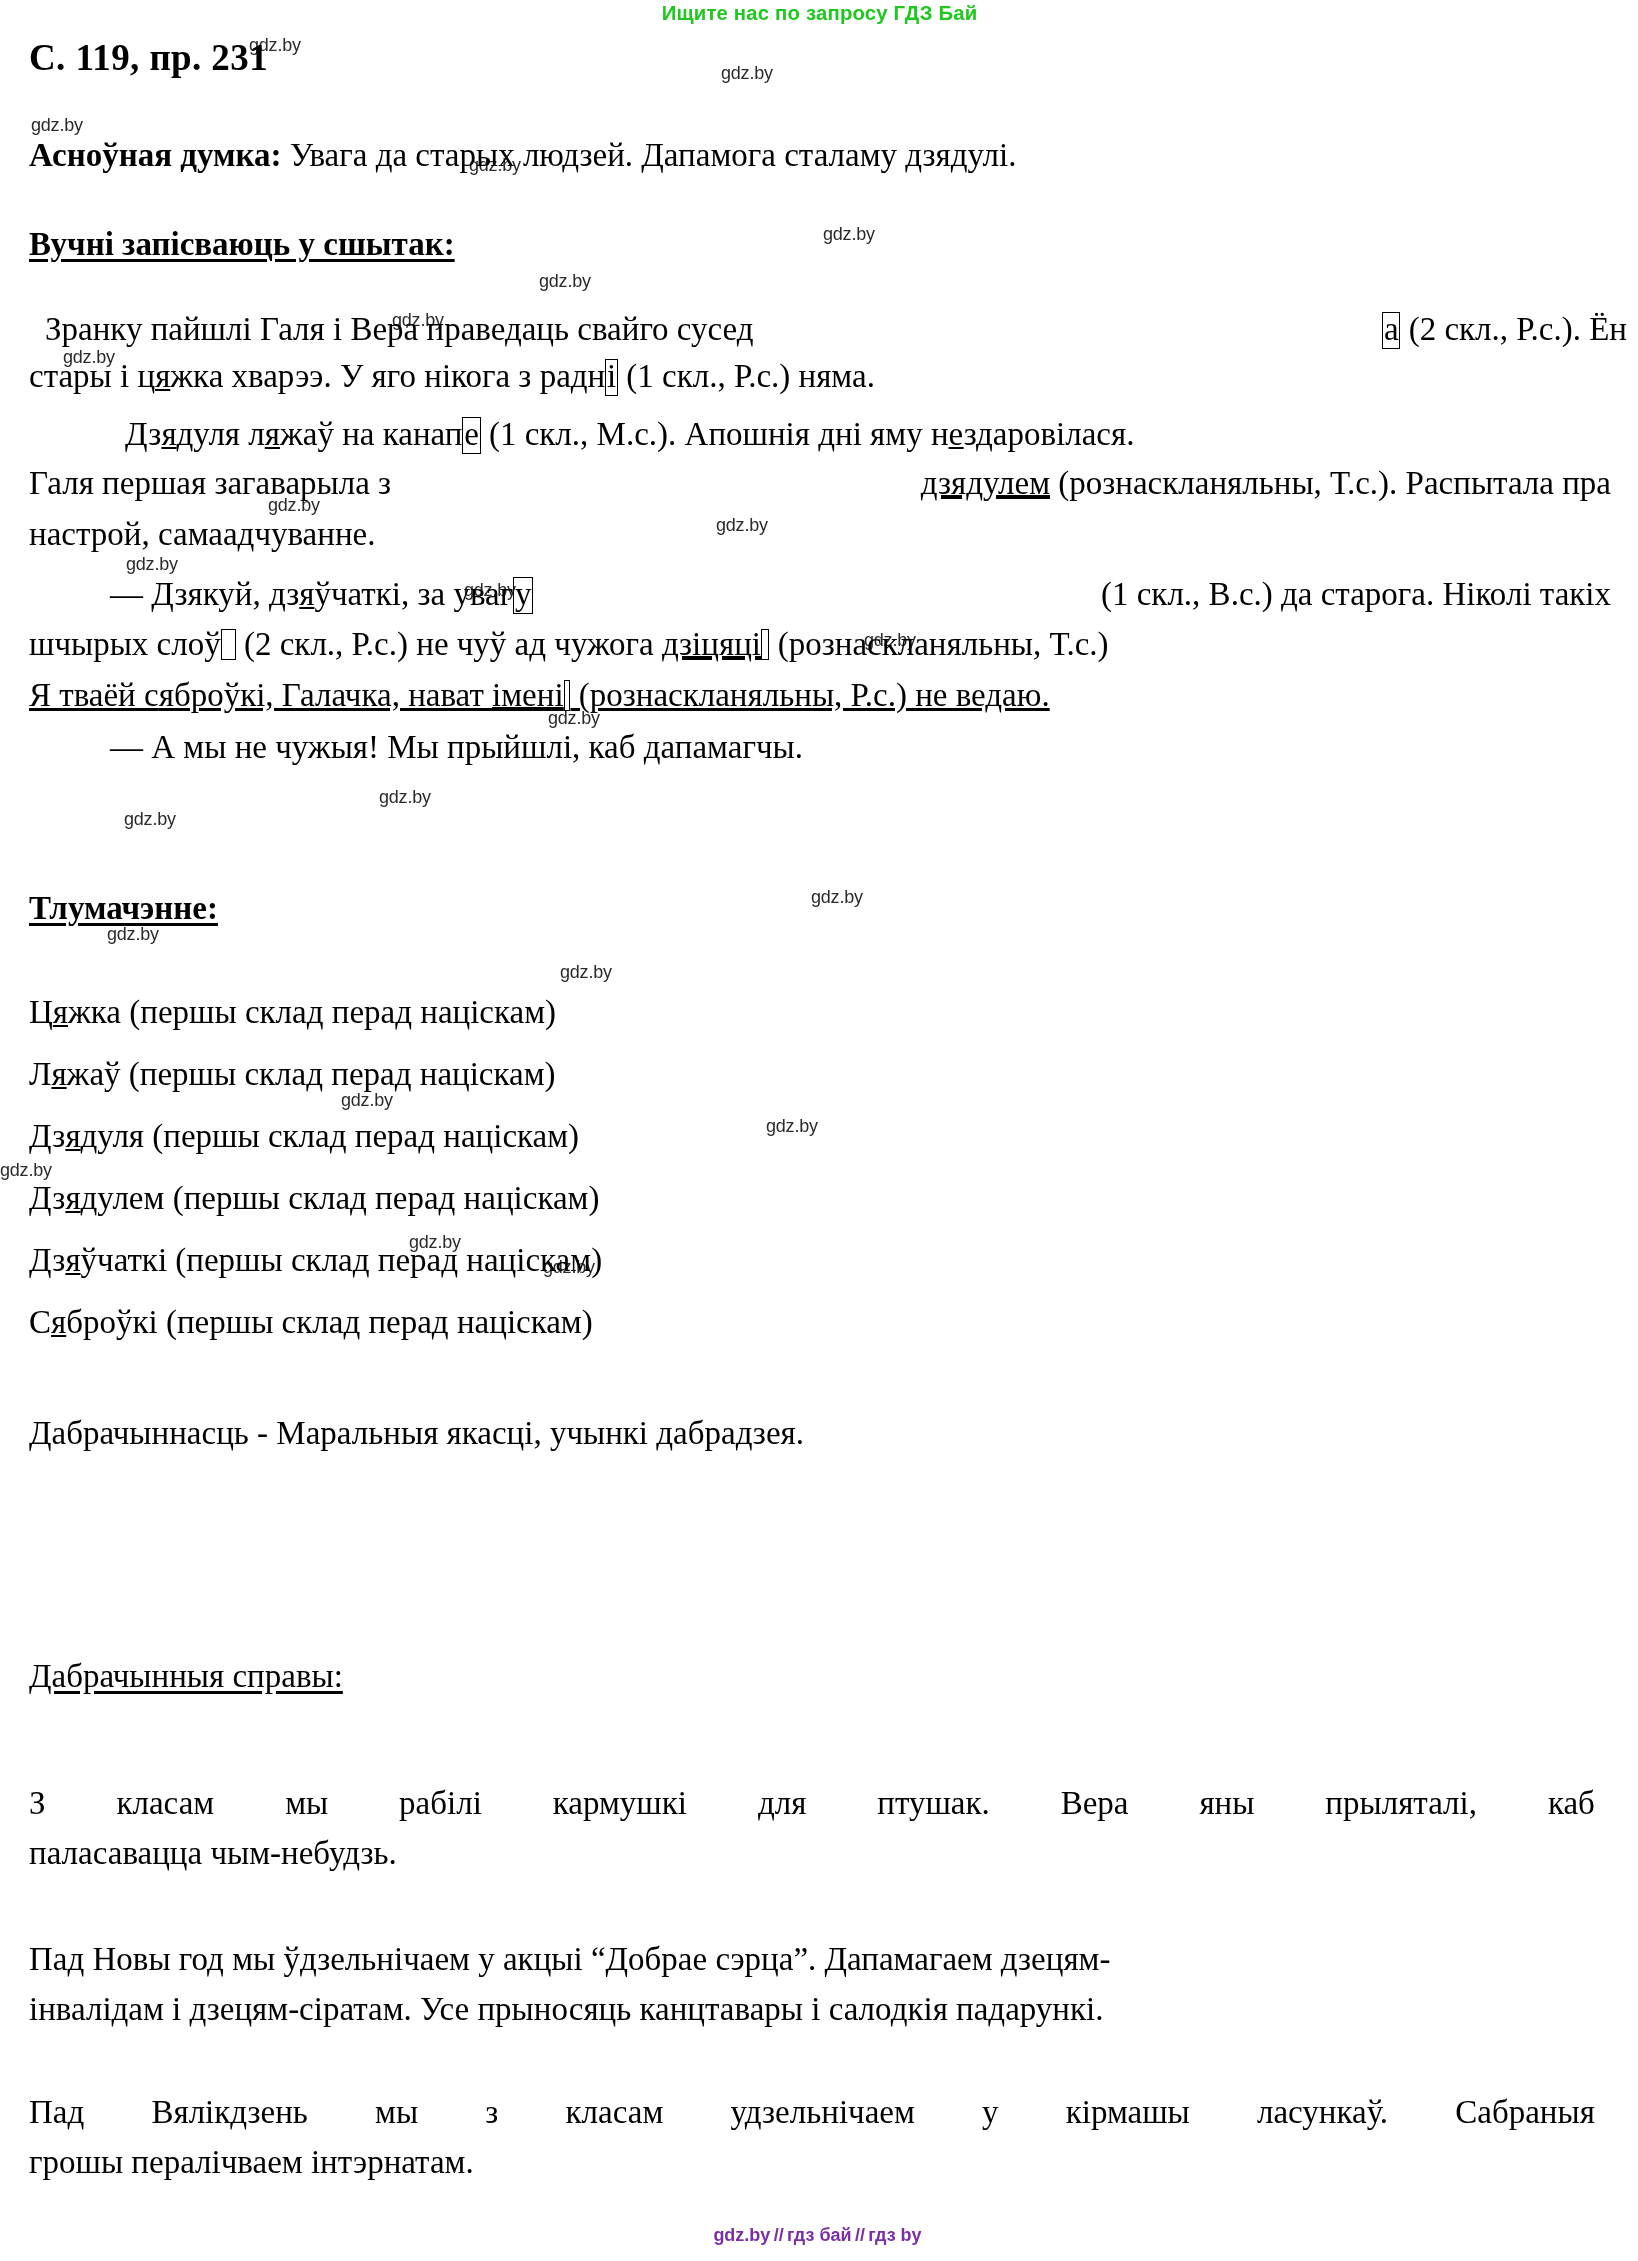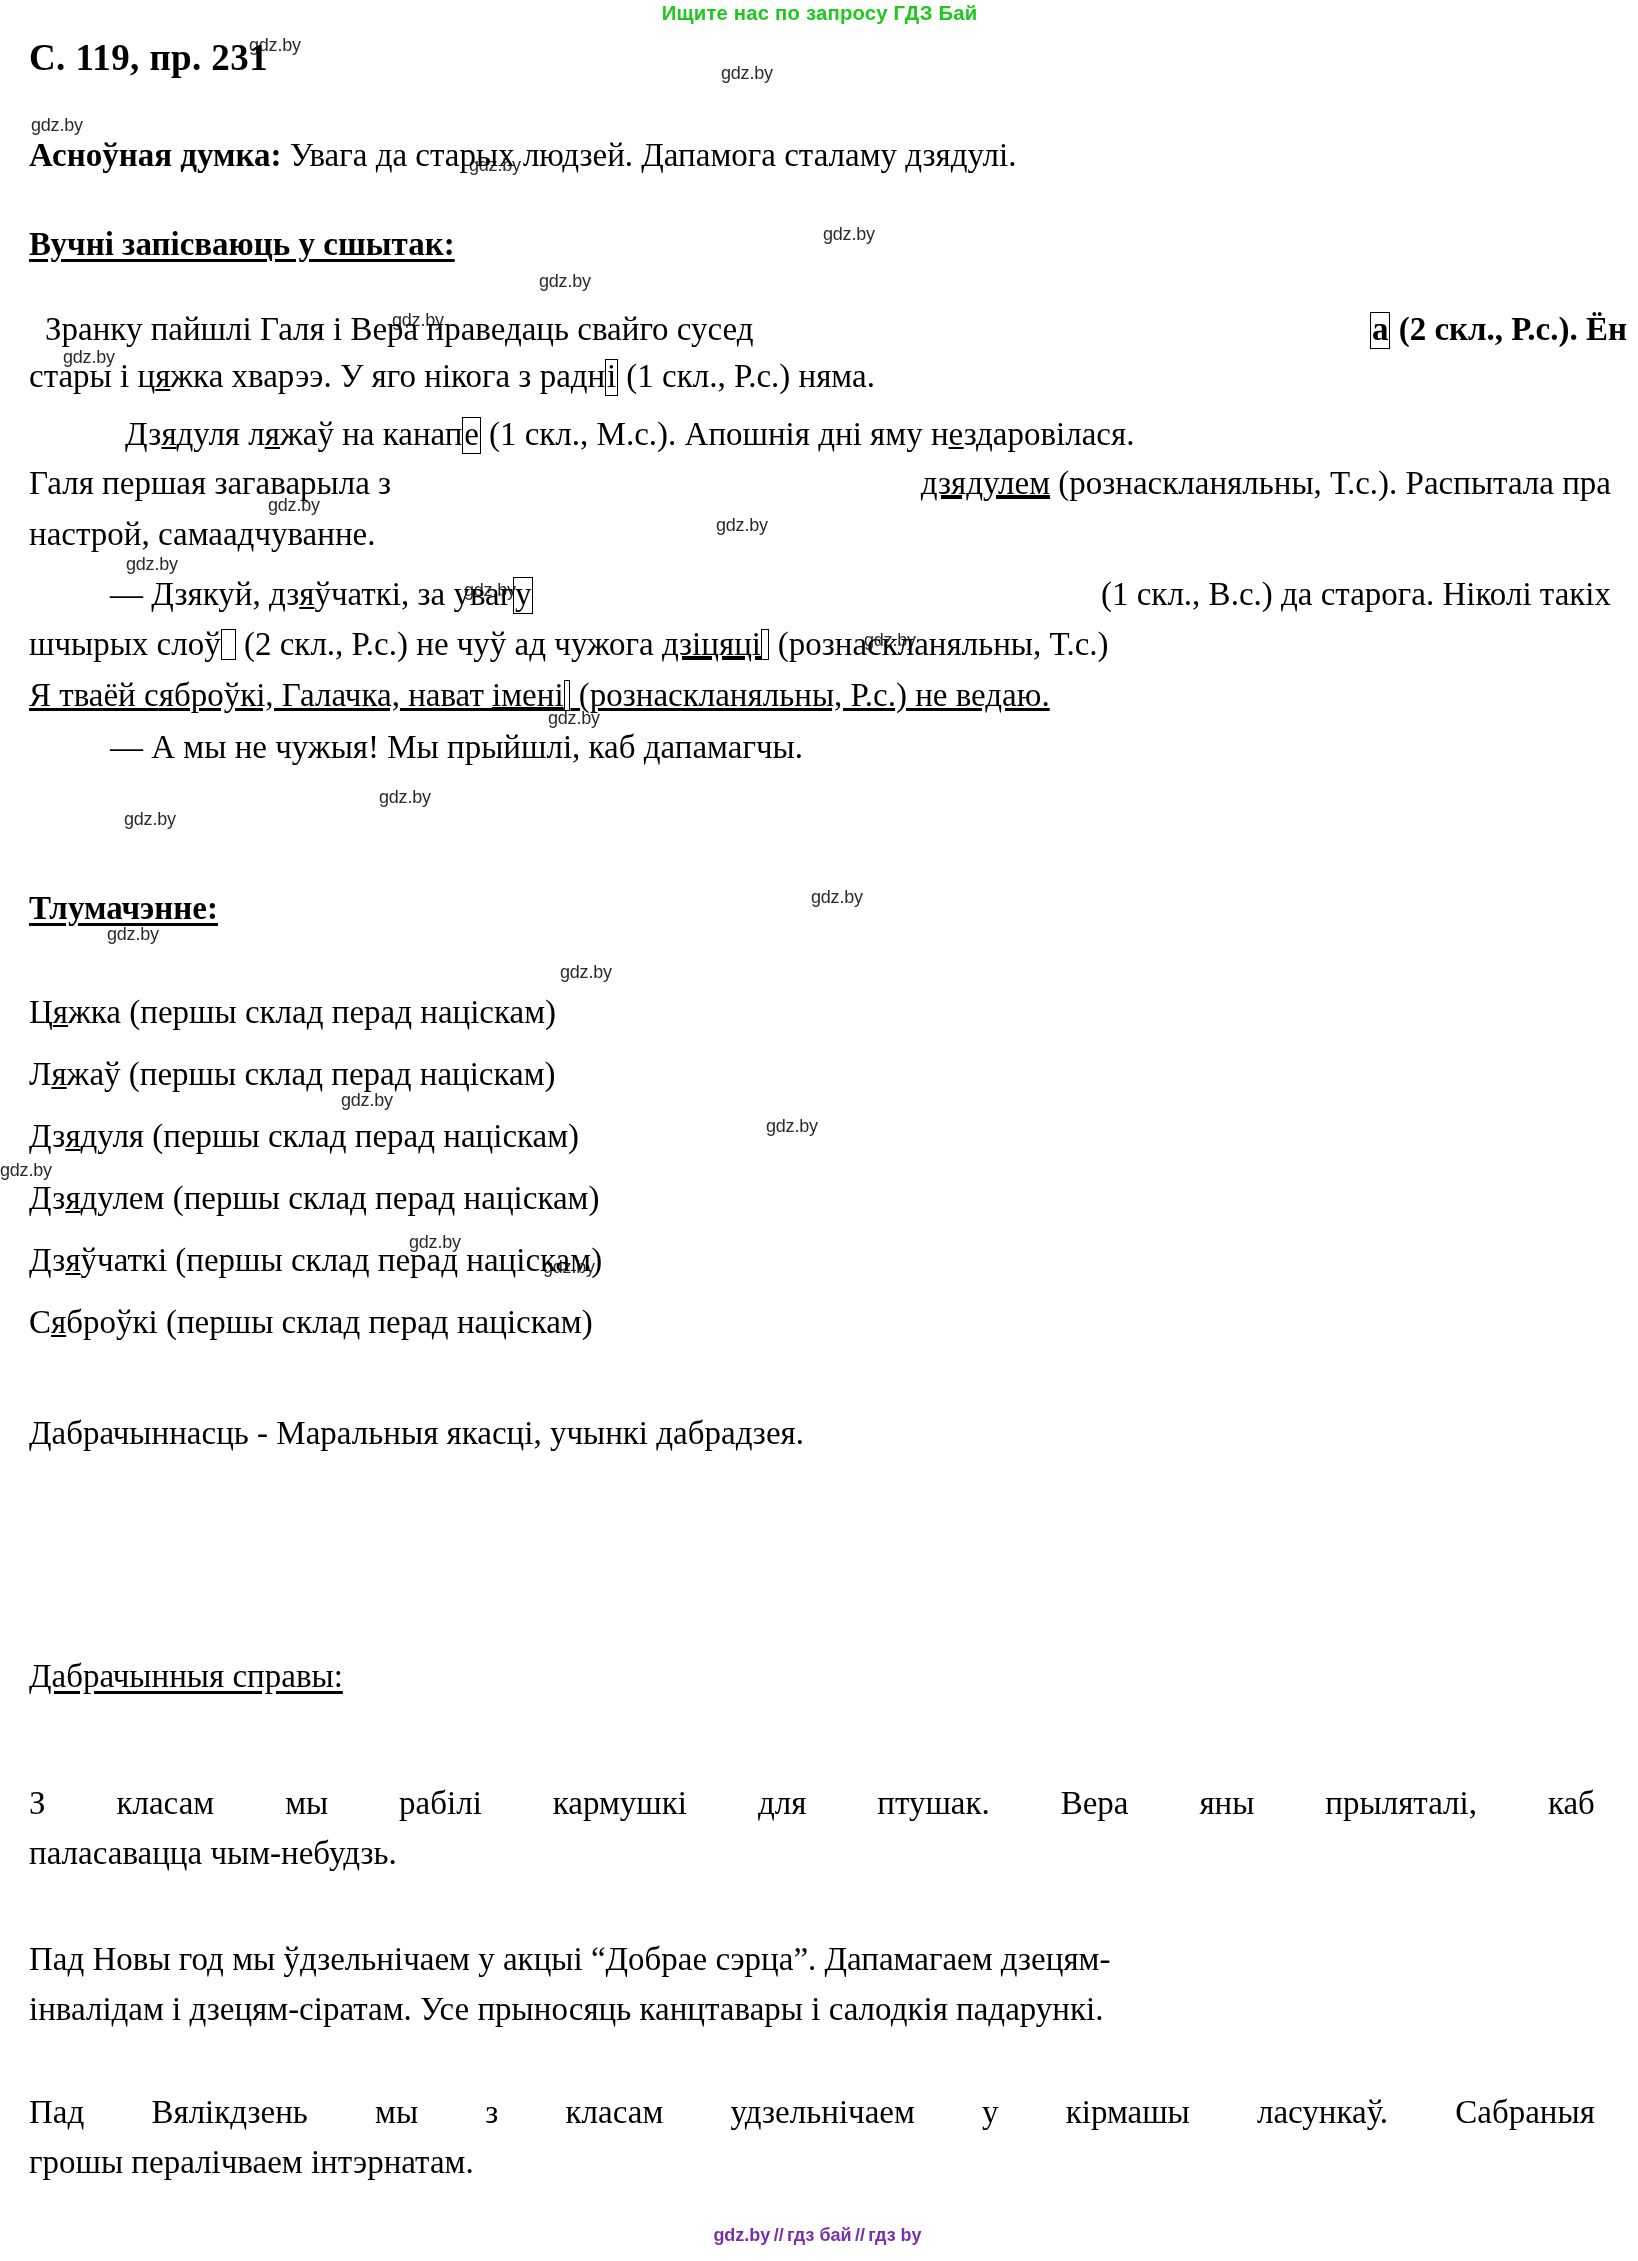--- a/index.html
+++ b/index.html
@@ -198,21 +198,21 @@
     <div class="doc-title">С. 119, пр. 231</div>
 
     <div class="main-idea">
       <b>Асноўная думка:</b><span> Увага да старых людзей. Дапамога сталаму дзядулі.</span>
     </div>
 
     <div class="hdr-underline" style="top:226px; left:0;">Вучні запісваюць у сшытак:</div>
 
     <div class="jline" style="top:311px; left:16px; width:1582px;">
       <span>Зранку пайшлі Галя і Вера праведаць свайго сусед</span>
-      <span style="flex:0 0 auto;font-weight:bold;">
+      <span style="flex:0 0 auto;">
         <span class="boxed">а</span><span> (2 скл., Р.с.). Ён</span>
       </span>
     </div>
 
     <div class="line" style="top:358px; left:0;">
       <span>стары і ц<span class="u">я</span>жка хварээ. У яго нікога з радн</span><span class="boxed">і</span><span> (1 скл., Р.с.) няма.</span>
     </div>
 
     <div class="line" style="top:416px; left:96px;">
       <span>Дз<span class="u">я</span>дуля л<span class="u">я</span>жаў на канап</span><span class="boxed">е</span><span> (1 скл., М.с.). Апошнія дні яму н<span class="u">е</span>здаровілася.</span>

